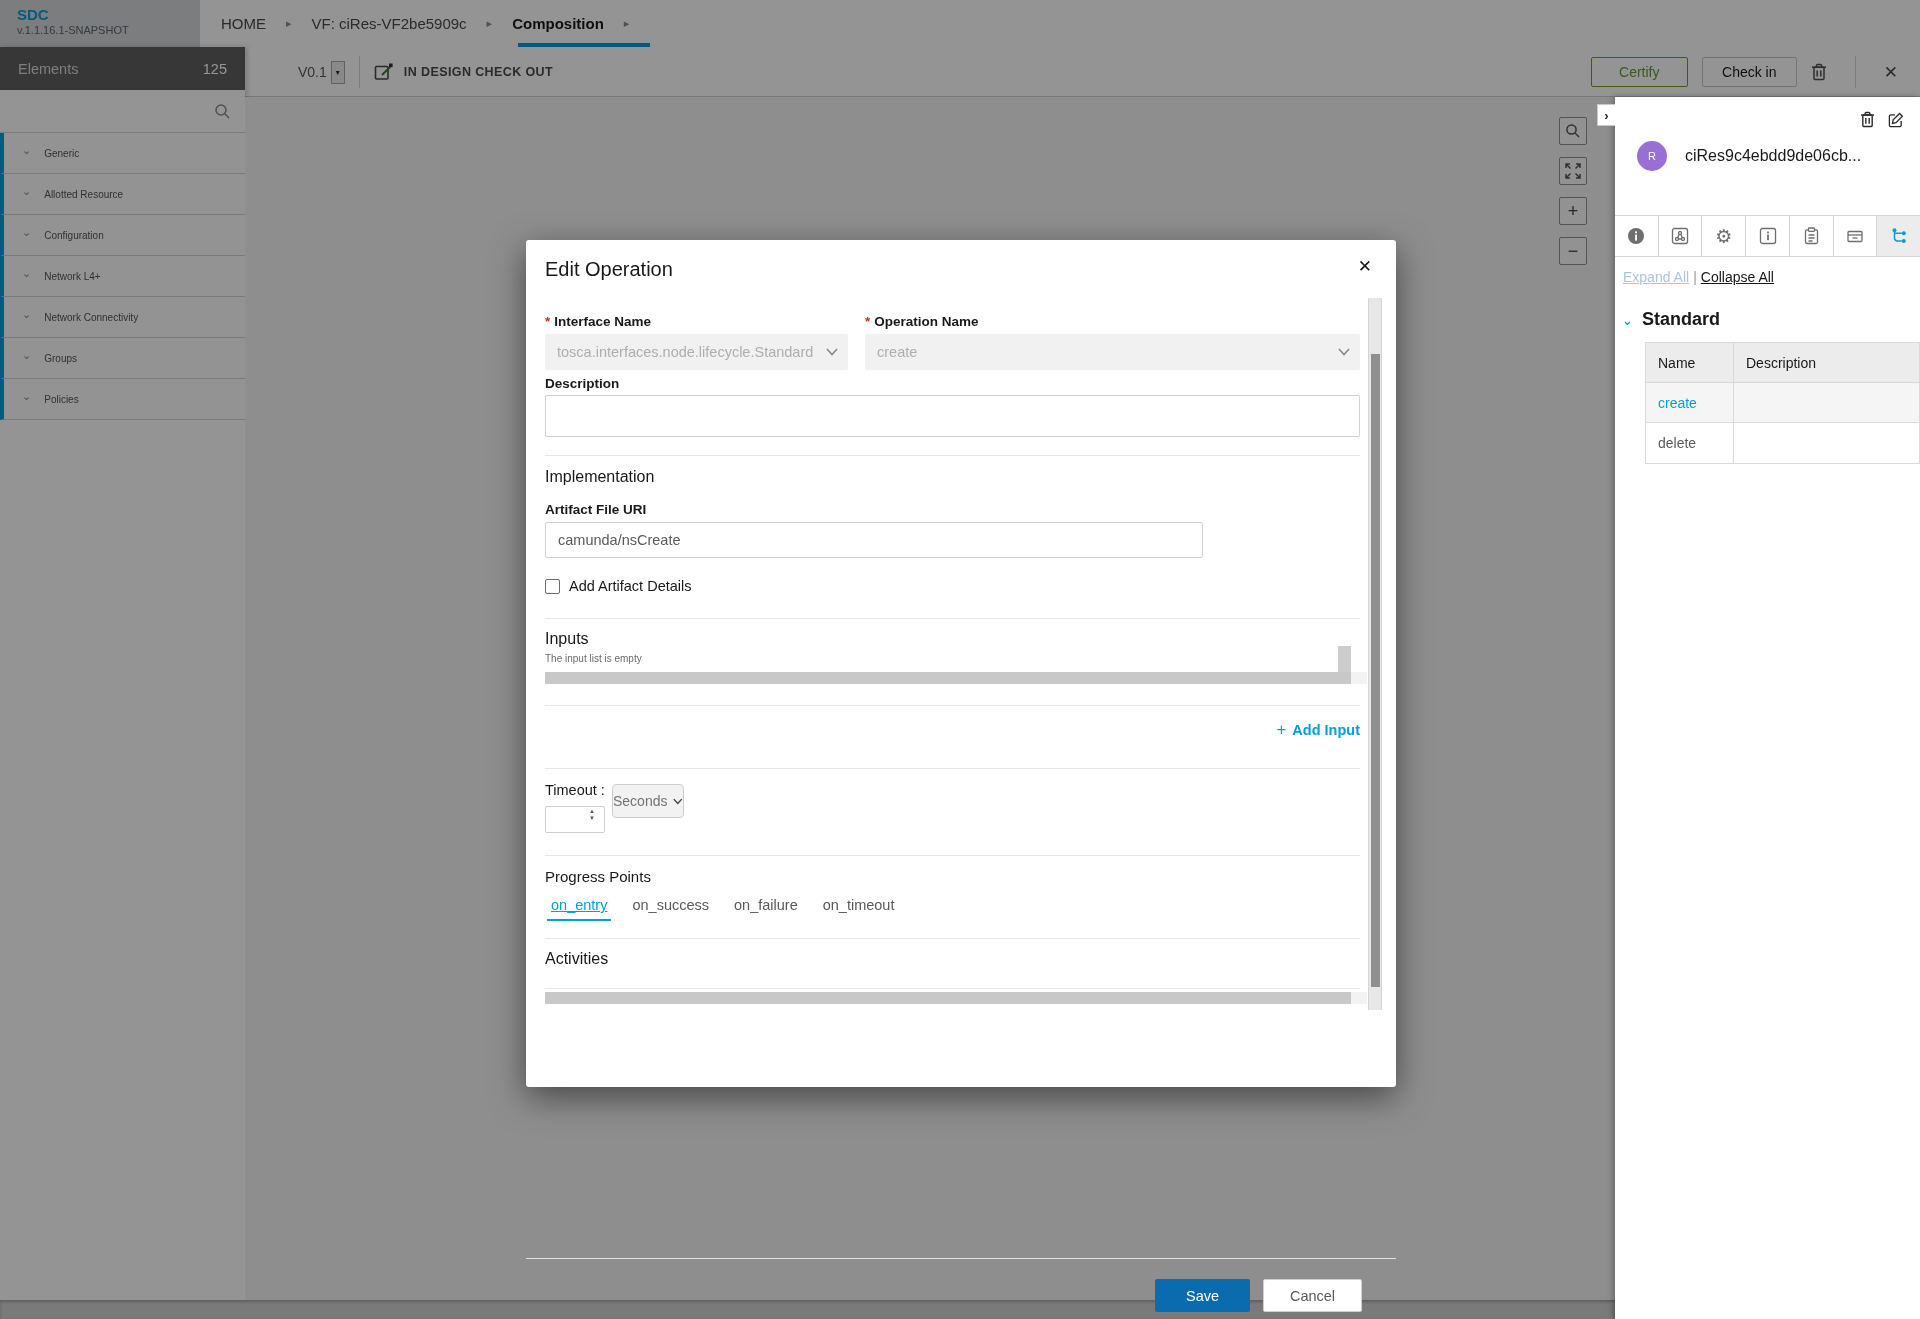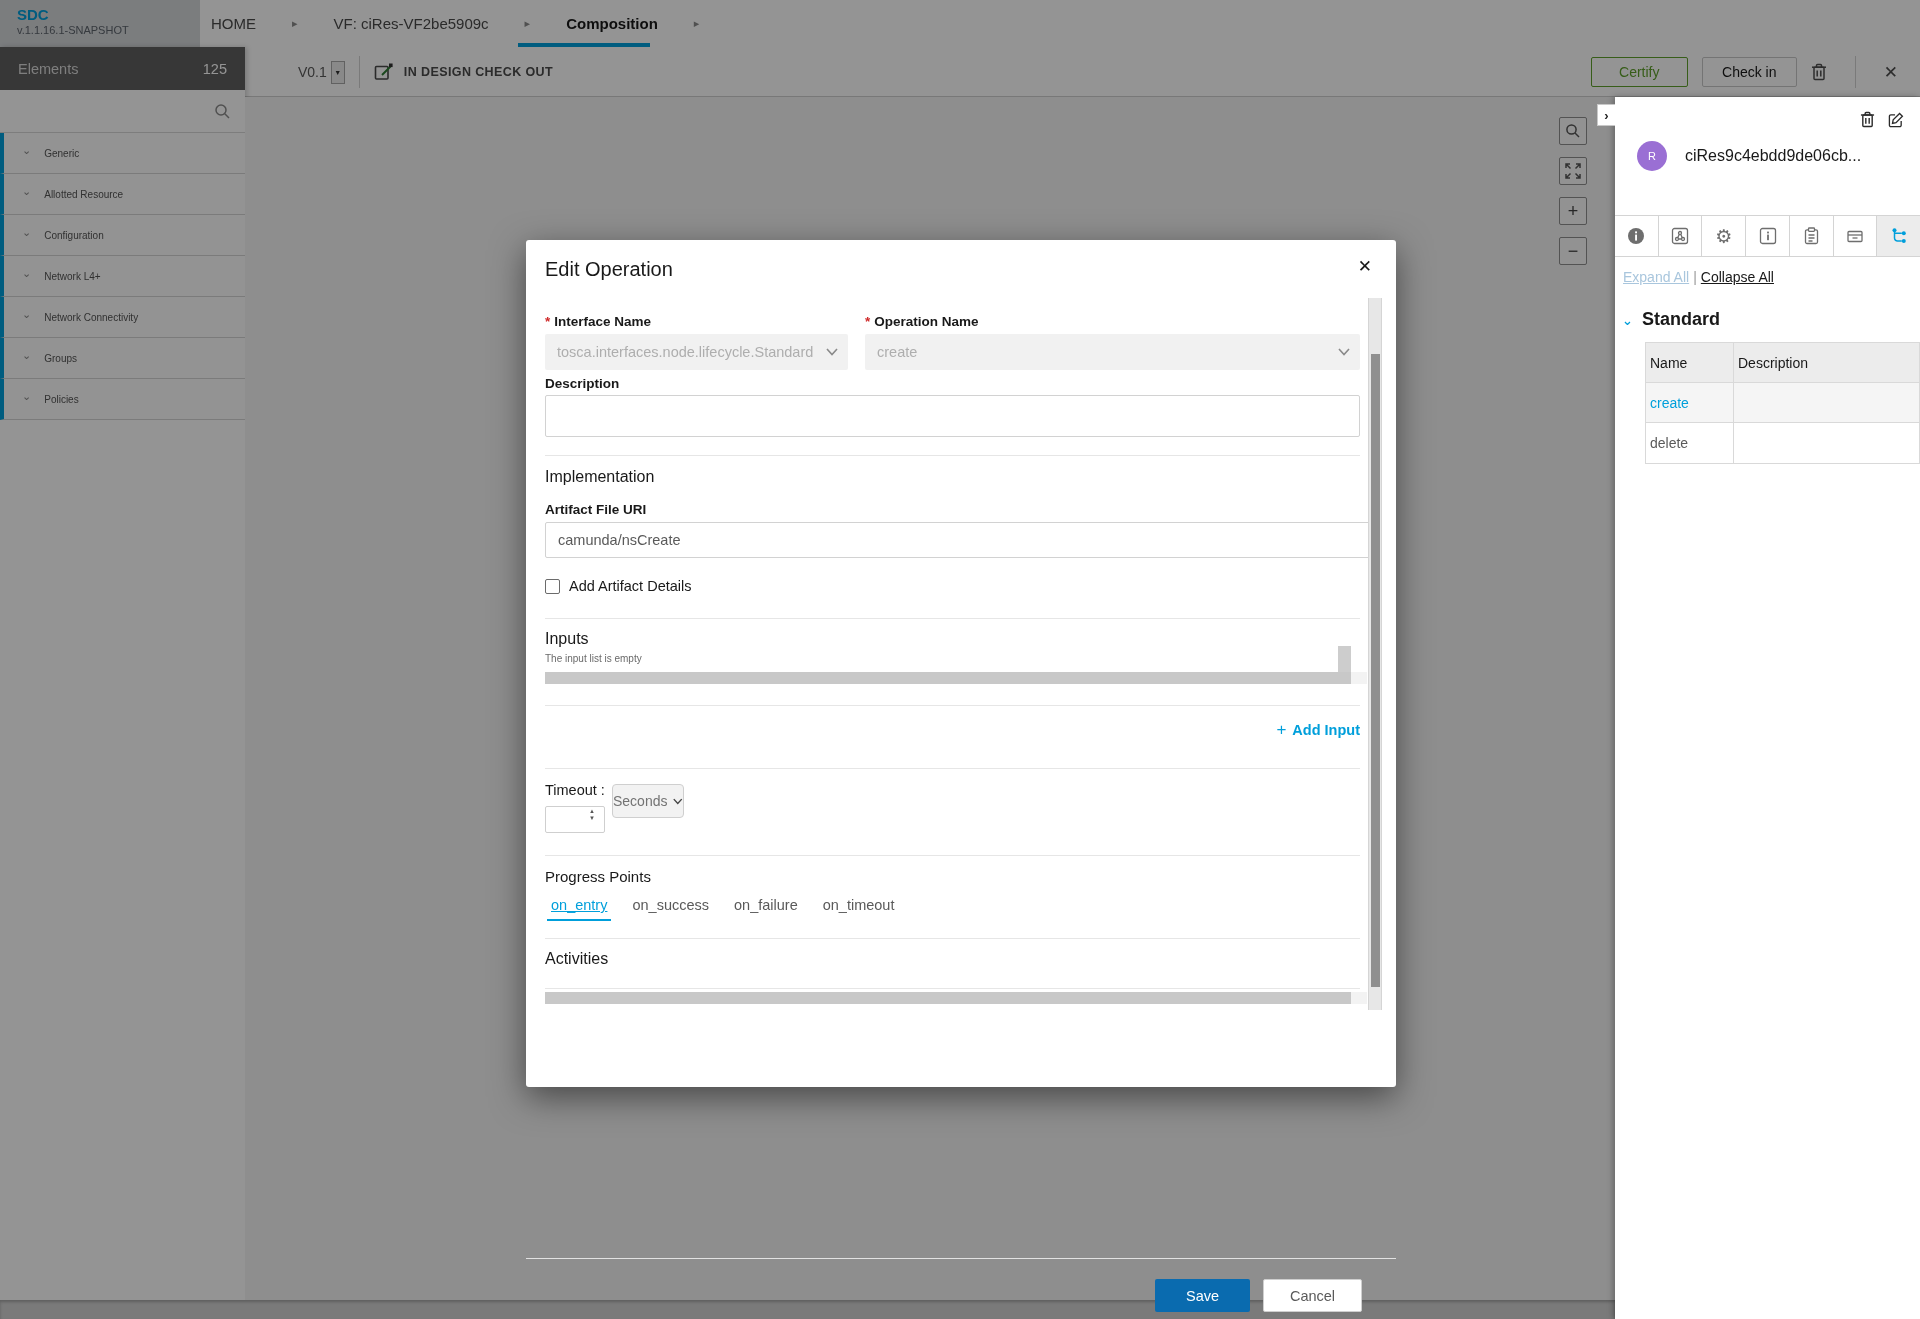--- a/index.html
+++ b/index.html
@@ -8,21 +8,21 @@
   .abs { position:absolute; }
 
   
   #app { position:absolute; inset:0; z-index:1; }
 
   
   .header { position:absolute; left:0; top:0; width:1920px; height:47px; background:#ffffff; }
   .logo-block { position:absolute; left:0; top:0; width:200px; height:47px; background:#d4d7da; padding:6px 0 0 17px; }
   .logo-title { color:#009fdb; font-weight:bold; font-size:15px; line-height:17px; }
   .logo-version { color:#5d646c; font-size:11px; line-height:14px; }
-  .breadcrumb { position:absolute; left:211px; top:0; height:47px; display:flex; align-items:center; gap:36px;justify-content:flex-end; }
+  .breadcrumb { position:absolute; left:221px; top:0; height:47px; display:flex; align-items:center; gap:20px;justify-content:flex-end; }
   .crumb { font-size:15px; color:#4a4a4a; }
   .crumb-sep { color:#8a8a8a; font-size:11px; }
   .crumb.active { font-weight:bold; color:#191919; }
   .tab-underline { position:absolute; left:518px; top:43px; width:132px; height:4px; background:#009fdb; }
 
   
   .toolbar { position:absolute; left:245px; top:47px; width:1675px; height:50px; background:#ffffff; border-bottom:1px solid #cfcfcf; }
   .tb-left { position:absolute; left:53px; top:0; height:50px; display:flex; align-items:center; }
   .tb-version { font-size:14px; color:#5a5a5a; }
   .version-dd { width:14px; height:23px; margin-left:4px; background:#ececec; border:1px solid #a8a8a8; display:flex; align-items:center; justify-content:center; font-size:7px; color:#333; cursor:pointer; }
@@ -66,39 +66,39 @@
   .rp-tab.active { background:#ececec; }
   .rp-links { position:absolute; top:172px; left:8px; font-size:14px; }
   .link-disabled { color:#a9c6dd; text-decoration:underline; cursor:default; }
   .link-sep { color:#9a9a9a; margin:0 4px; }
   .link-dark { color:#191919; text-decoration:underline; cursor:pointer; }
   .rp-section-head { position:absolute; top:212px; left:7px; display:flex; align-items:center; gap:9px; }
   .sec-chevron { color:#009fdb; font-size:13px; font-weight:bold; margin-top:2px; }
   .sec-title { font-size:18px; font-weight:bold; color:#191919; }
   .rp-table { position:absolute; top:245px; left:30px; width:275px; border:1px solid #d9d9d9; border-right:none; font-size:14px; }
   .rp-tr { display:flex; height:40px; }
-  .rp-th, .rp-td { display:flex; align-items:center; padding-left:4px; border-right:1px solid #d9d9d9; }
+  .rp-th, .rp-td { display:flex; align-items:center; padding-left:12px; border-right:1px solid #d9d9d9; }
   .col-name { width:88px; }
   .col-desc { flex:1; }
   .rp-tr.head { background:#ececec; border-bottom:1px solid #d9d9d9; color:#191919; }
   .rp-tr.r0 { background:#f5f5f5; border-bottom:1px solid #d9d9d9; }
   .rp-tr.r0 .col-name { color:#009fdb; cursor:pointer; }
   .rp-tr.r1 { background:#ffffff; color:#5a5a5a; }
 
   
   .modal { position:absolute; left:526px; top:240px; width:870px; height:847px; background:#ffffff; border-radius:3px; z-index:100; box-shadow:0 10px 34px rgba(0,0,0,.5); }
   .m-title { position:absolute; left:19px; top:18px; font-size:20px; font-weight:500; color:#191919; }
   .m-close { position:absolute; right:24px; top:16px; font-size:17px; color:#191919; cursor:pointer; }
   .m-label { font-size:13.5px; font-weight:600; color:#191919; }
   .req { color:#cf2a2a; margin-right:4px; }
   .m-select { position:absolute; height:36px; background:#f1f1f1; border-radius:2px; display:flex; align-items:center; padding:0 30px 0 12px; font-size:14.5px; color:#aeaeae; cursor:default; }
   .m-select .chev { position:absolute; right:10px; }
   .m-divider { position:absolute; left:19px; width:815px; height:1px; background:#e6e6e6; }
   .m-sec { font-size:16px; color:#191919; }
-  .m-input { position:absolute; left:19px; width:837px; height:36px; border:1px solid #d2d2d2; border-radius:2px; font-size:14.5px; color:#5a5a5a; padding:0 12px; font-family:inherit; background:#fff; }
+  .m-input { position:absolute; left:19px; width:658px; height:36px; border:1px solid #d2d2d2; border-radius:2px; font-size:14.5px; color:#5a5a5a; padding:0 12px; font-family:inherit; background:#fff; }
   .m-textarea { position:absolute; left:19px; top:155px; width:815px; height:42px; border:1px solid #d2d2d2; border-radius:2px; resize:none; font-family:inherit; font-size:14px; padding:6px 10px; }
   .cb-row { position:absolute; left:19px; top:338px; display:flex; align-items:center; gap:9px; cursor:pointer; }
   .cb-box { width:15px; height:15px; border:1.5px solid #6b6b6b; border-radius:2px; background:#fff; }
   .cb-label { font-size:14.5px; color:#191919; }
   .empty-text { position:absolute; left:19px; top:413px; font-size:10px; color:#6a6a6a; }
   .hscroll { position:absolute; left:19px; width:822px; height:12px; background:#f3f3f3; }
   .hscroll .thumb { height:12px; background:#c8c8c8; }
   .vthumb-small { position:absolute; left:812px; top:406px; width:13px; height:26px; background:#cdcdcd; }
   .add-input { position:absolute; right:36px; top:480px; display:flex; align-items:center; gap:6px; color:#009fdb; font-size:14.5px; font-weight:600; cursor:pointer; }
   .plus { font-size:17px; font-weight:400; }

